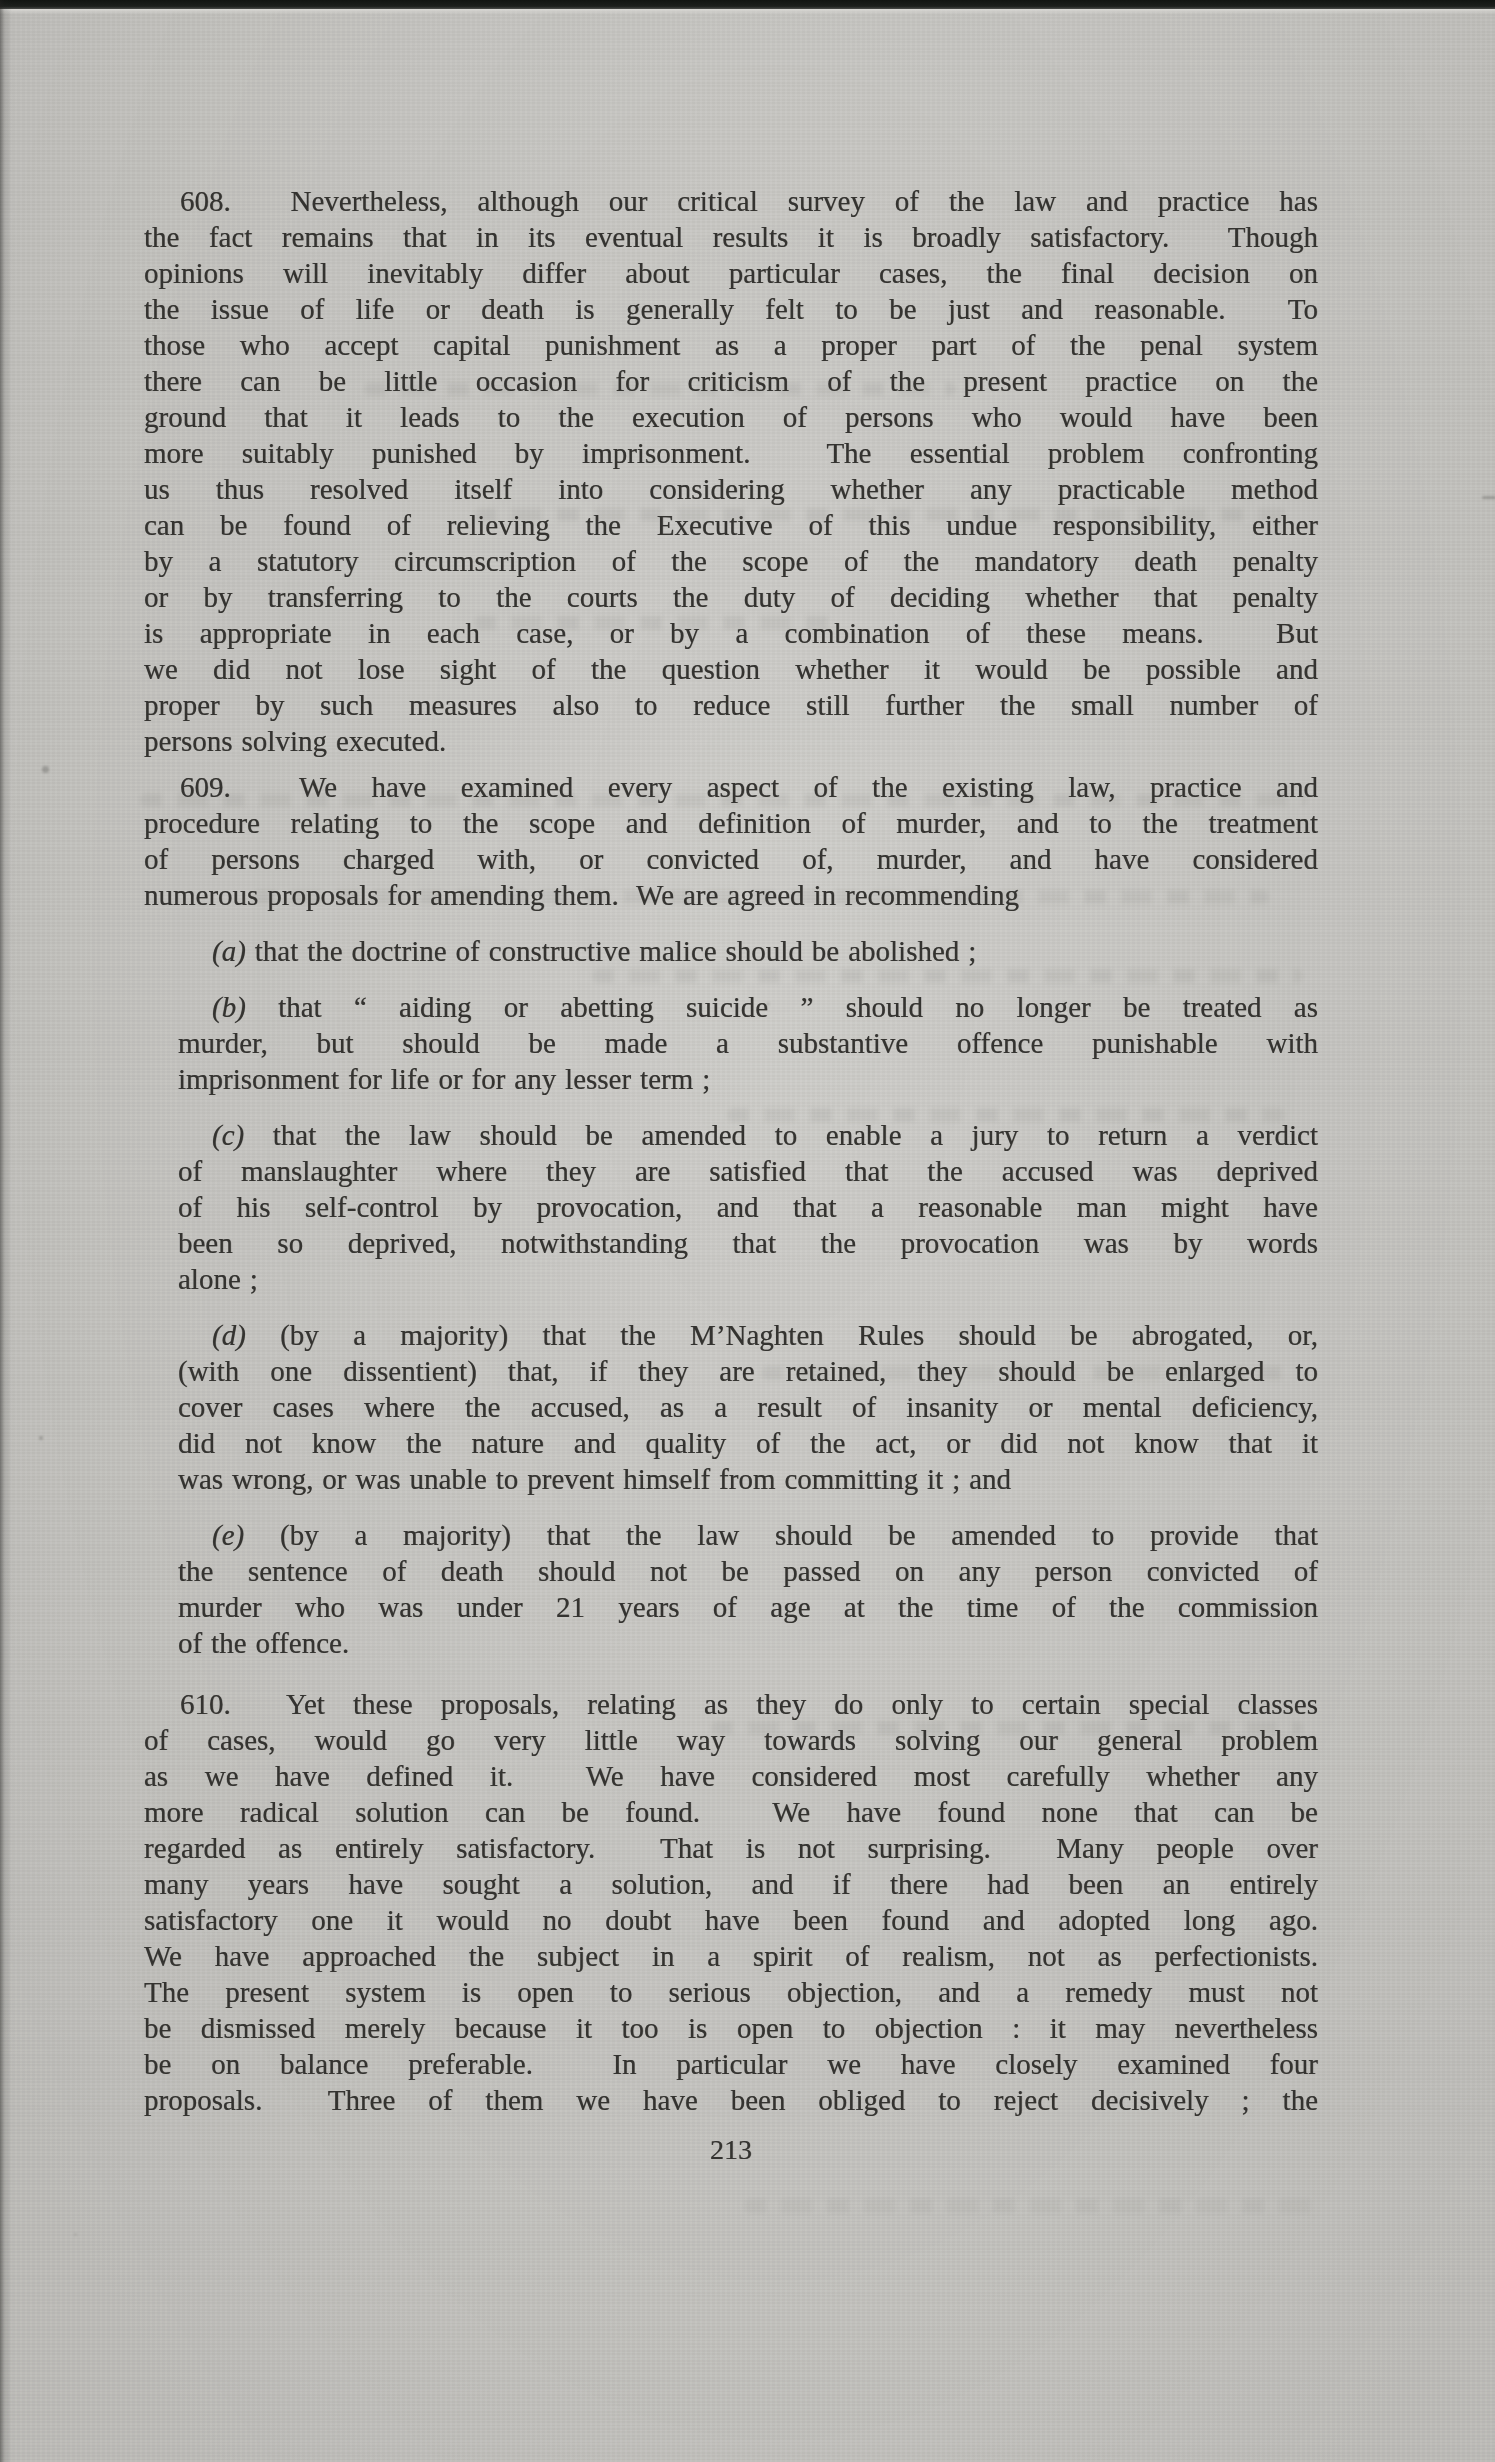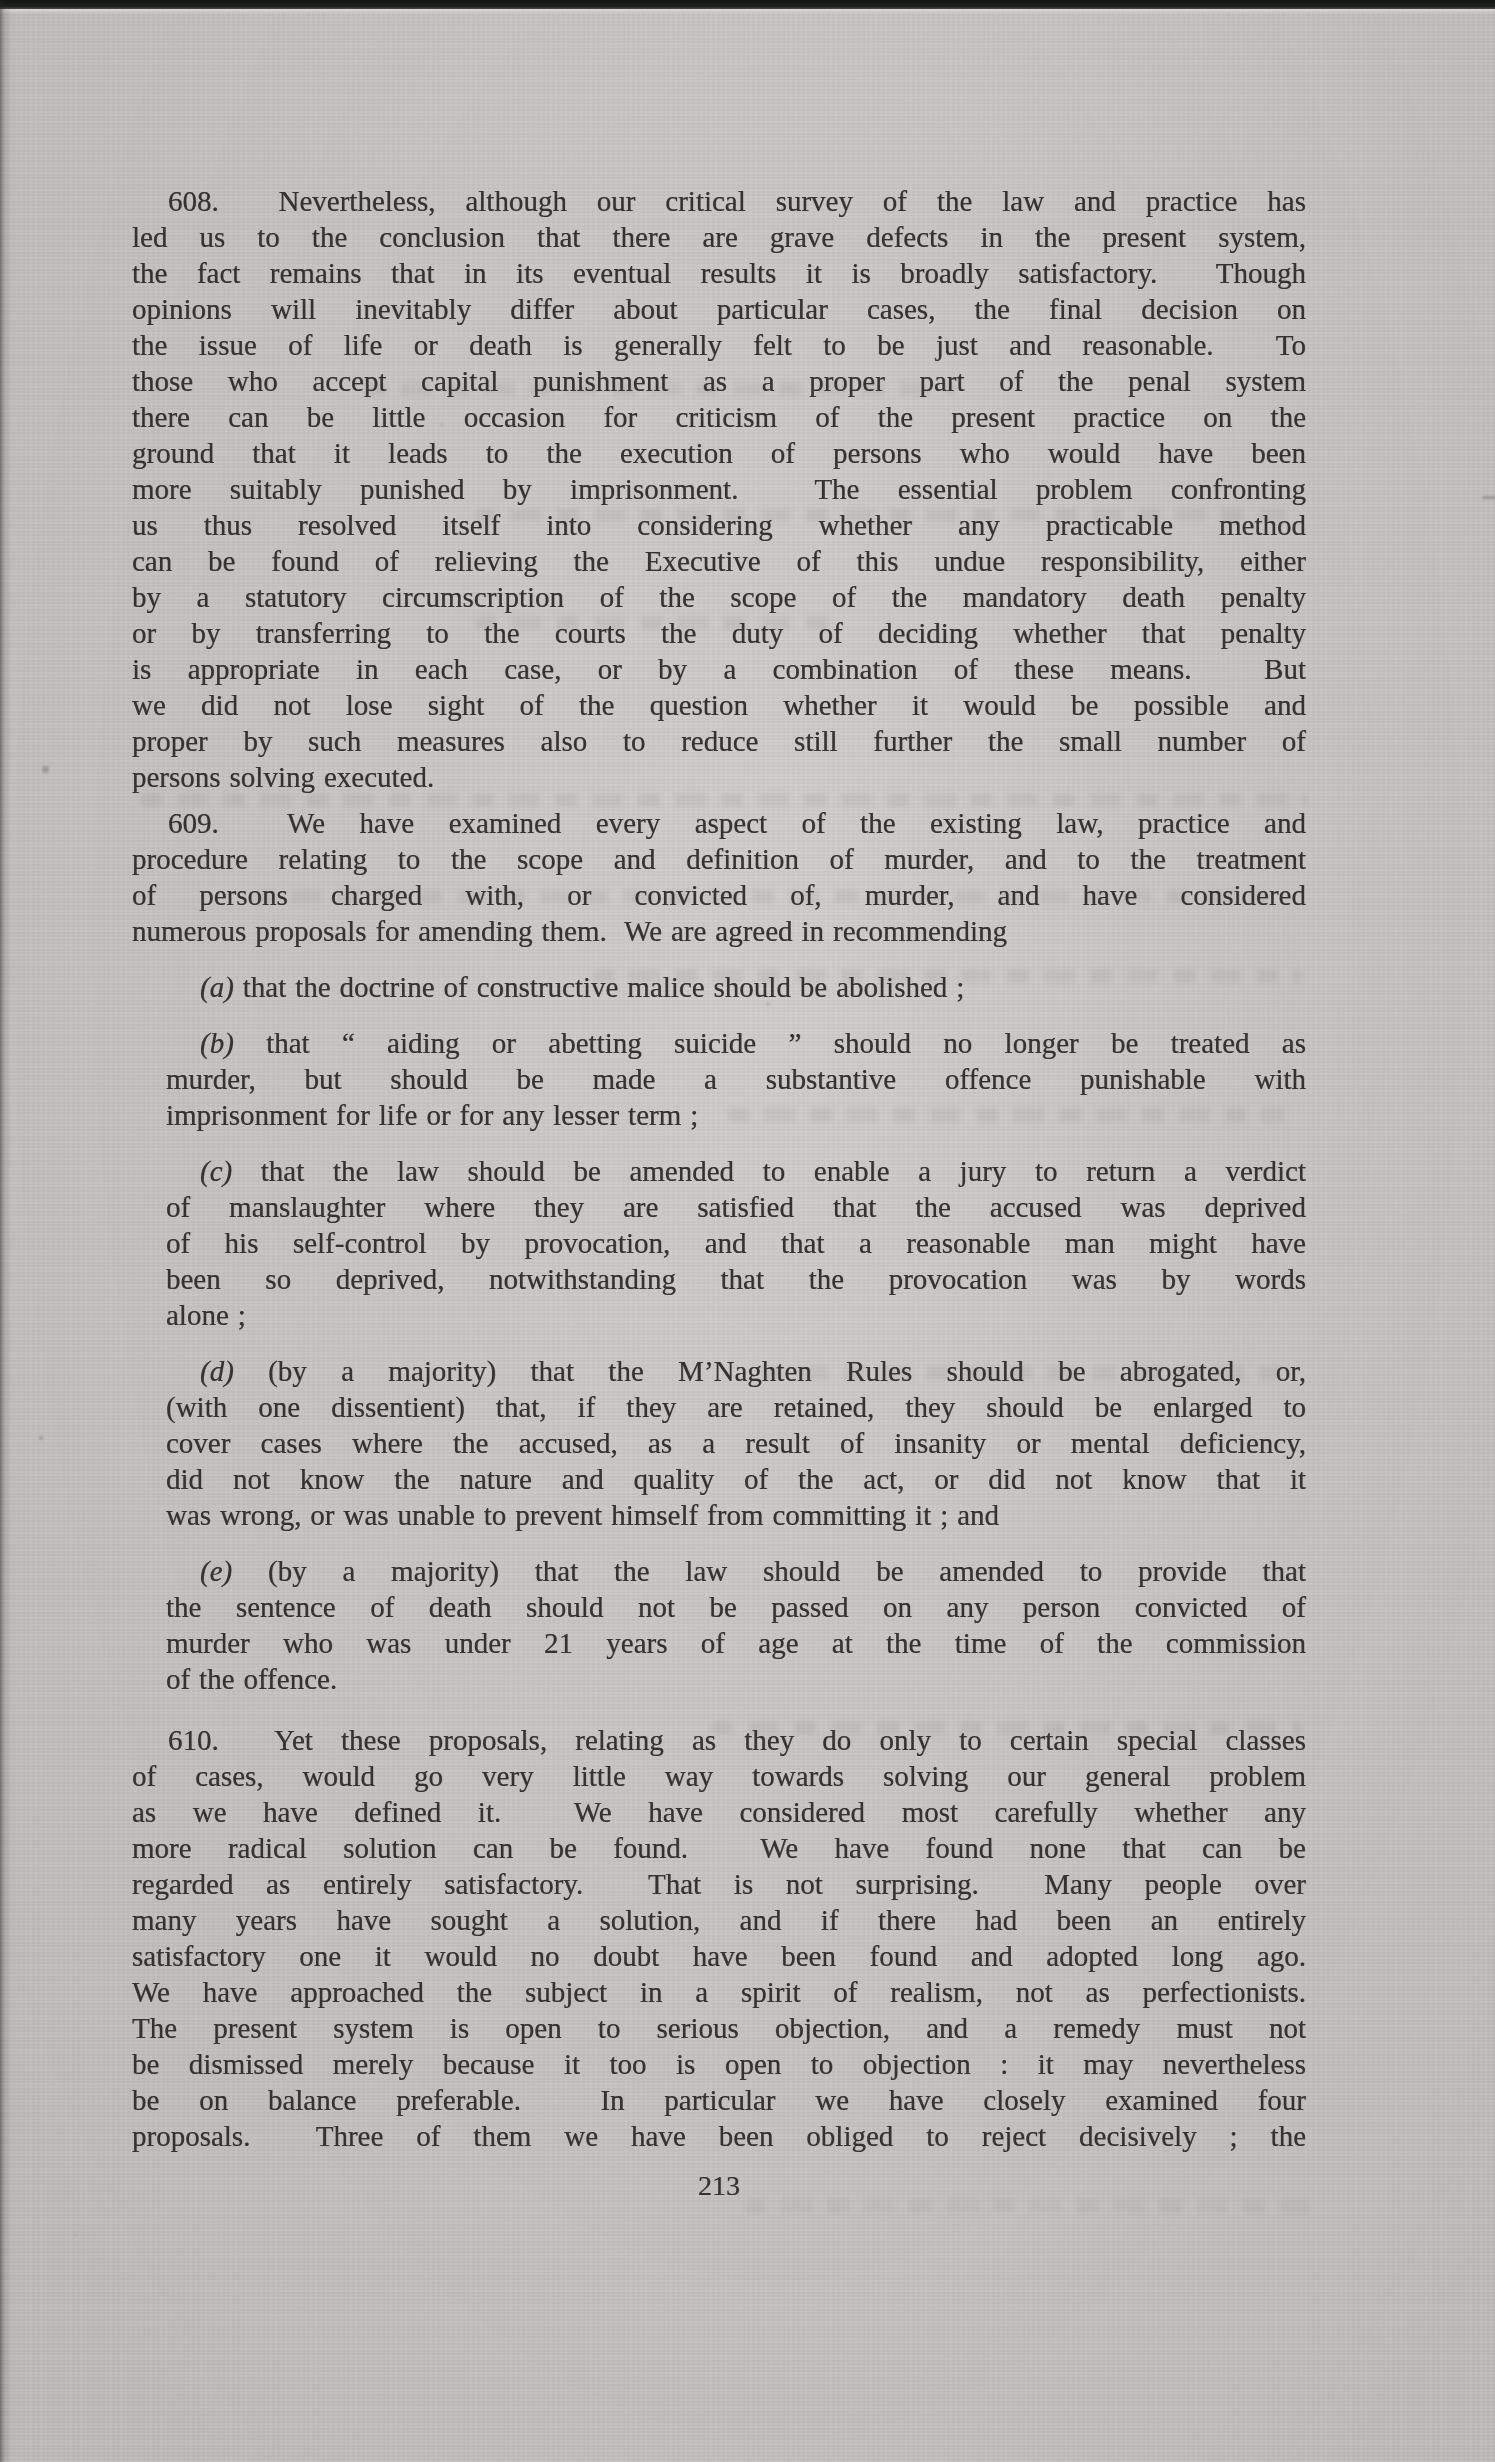--- a/index.html
+++ b/index.html
@@ -22,21 +22,21 @@
   .top-edge-highlight{
     position:absolute;top:9.3px;left:0;width:100%;height:5px;
     background:linear-gradient(180deg,#d8d7d3,rgba(216,215,211,0));
   }
   .left-edge-shadow{
     position:absolute;top:0;left:0;bottom:0;width:12px;
     background:linear-gradient(90deg,rgba(35,35,33,0.50) 0px,rgba(35,35,33,0.14) 4.2px,rgba(35,35,33,0) 12px);
   }
   .text-column{
     position:absolute;
-    left:132px;top:0;width:1174px;
+    left:144px;top:0;width:1174px;
     padding-top:183px;
     font-size:29px;
     line-height:36px;
     word-spacing:1.7px;
     text-shadow:0.4px 0 0.5px rgba(52,51,48,0.38), -0.3px 0 0.4px rgba(52,51,48,0.28);
   }
   .line{
     text-align:justify;
     text-align-last:justify;
     -moz-text-align-last:justify;
@@ -92,21 +92,20 @@
 <div class="speck" style="left:440px;top:423px;width:3.4px;height:3.4px;opacity:.6;"></div>
 <div class="speck" style="left:1482px;top:496px;width:13.5px;height:3.4px;border-radius:1.7px;"></div>
 <div class="speck" style="left:211px;top:2062px;width:4.2px;height:4.2px;opacity:.5;"></div>
 <div class="speck" style="left:74px;top:2233px;width:3.4px;height:3.4px;opacity:.5;"></div>
 <div class="speck" style="left:766px;top:1002px;width:4.2px;height:4.2px;opacity:.45;"></div>
 
 <div class="text-column">
   <div id="blocks-host">
       <div class="block para">
         <div class="line para-first">608.  Nevertheless, although our critical survey of the law and practice has</div>
-        <div class="line">led us to the conclusion that there are grave defects in the present system,</div>
         <div class="line">the fact remains that in its eventual results it is broadly satisfactory.  Though</div>
         <div class="line">opinions will inevitably differ about particular cases, the final decision on</div>
         <div class="line">the issue of life or death is generally felt to be just and reasonable.  To</div>
         <div class="line">those who accept capital punishment as a proper part of the penal system</div>
         <div class="line">there can be little occasion for criticism of the present practice on the</div>
         <div class="line">ground that it leads to the execution of persons who would have been</div>
         <div class="line">more suitably punished by imprisonment.  The essential problem confronting</div>
         <div class="line">us thus resolved itself into considering whether any practicable method</div>
         <div class="line">can be found of relieving the Executive of this undue responsibility, either</div>
         <div class="line">by a statutory circumscription of the scope of the mandatory death penalty</div>

